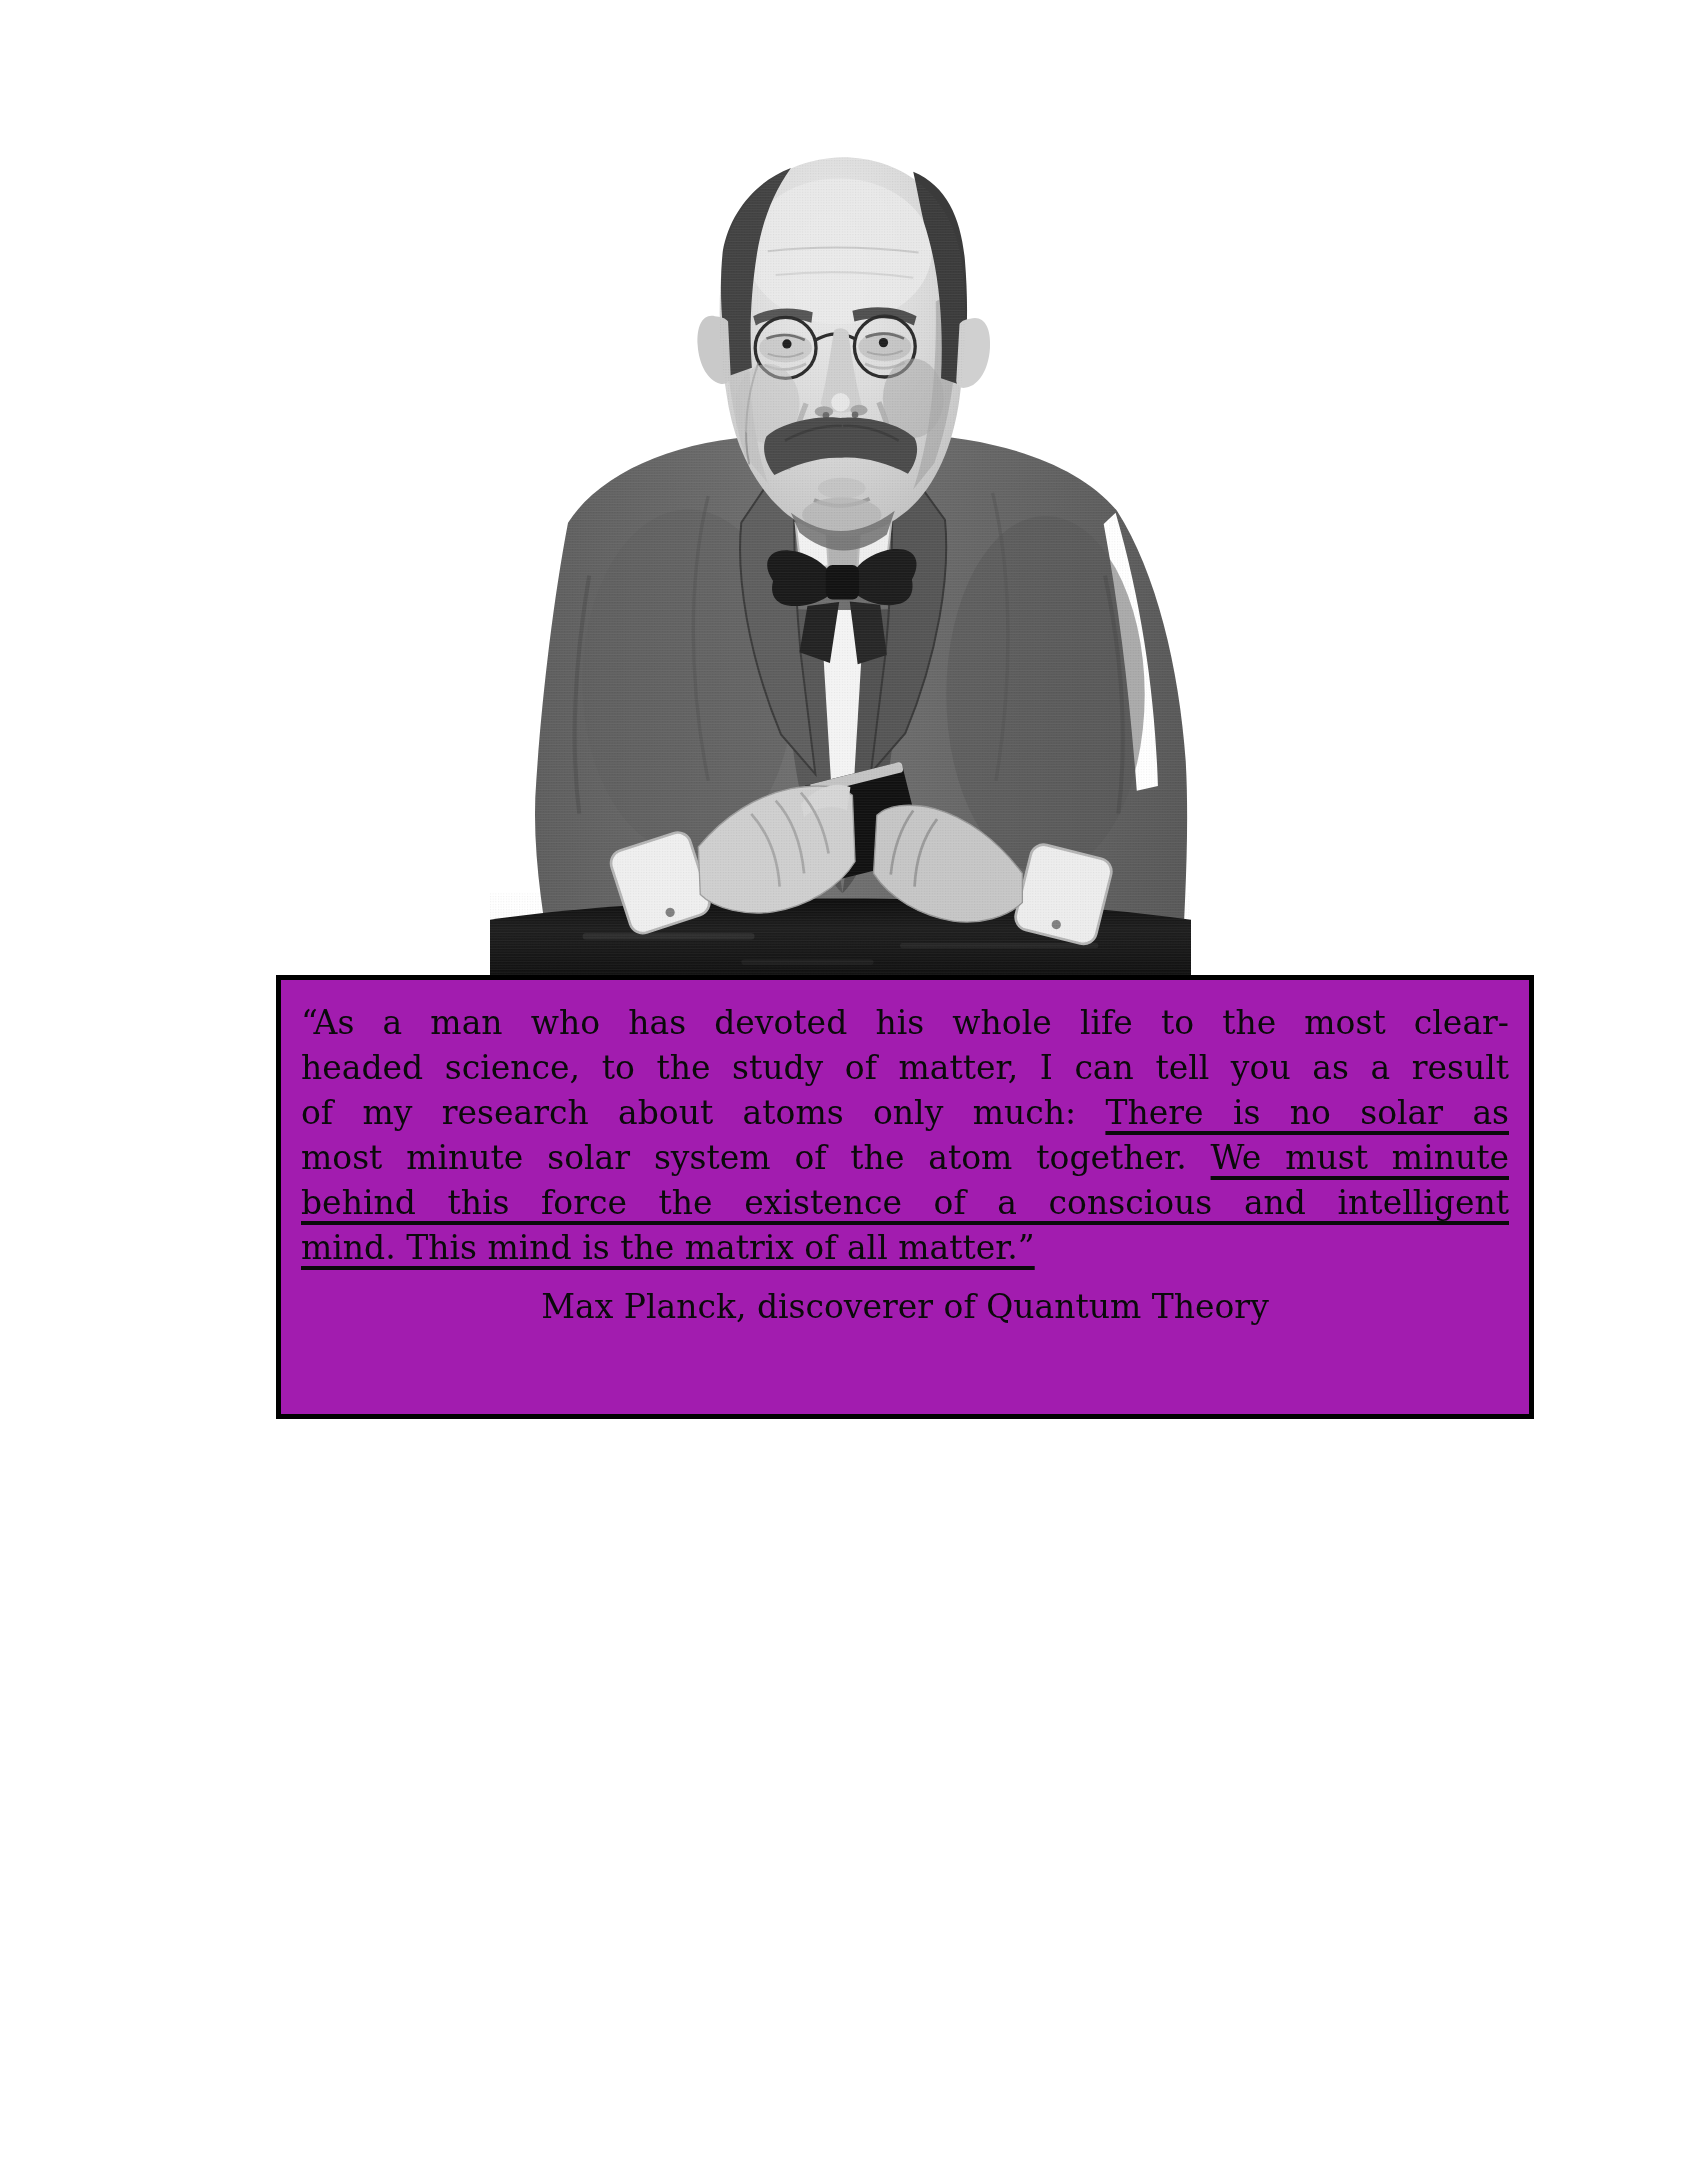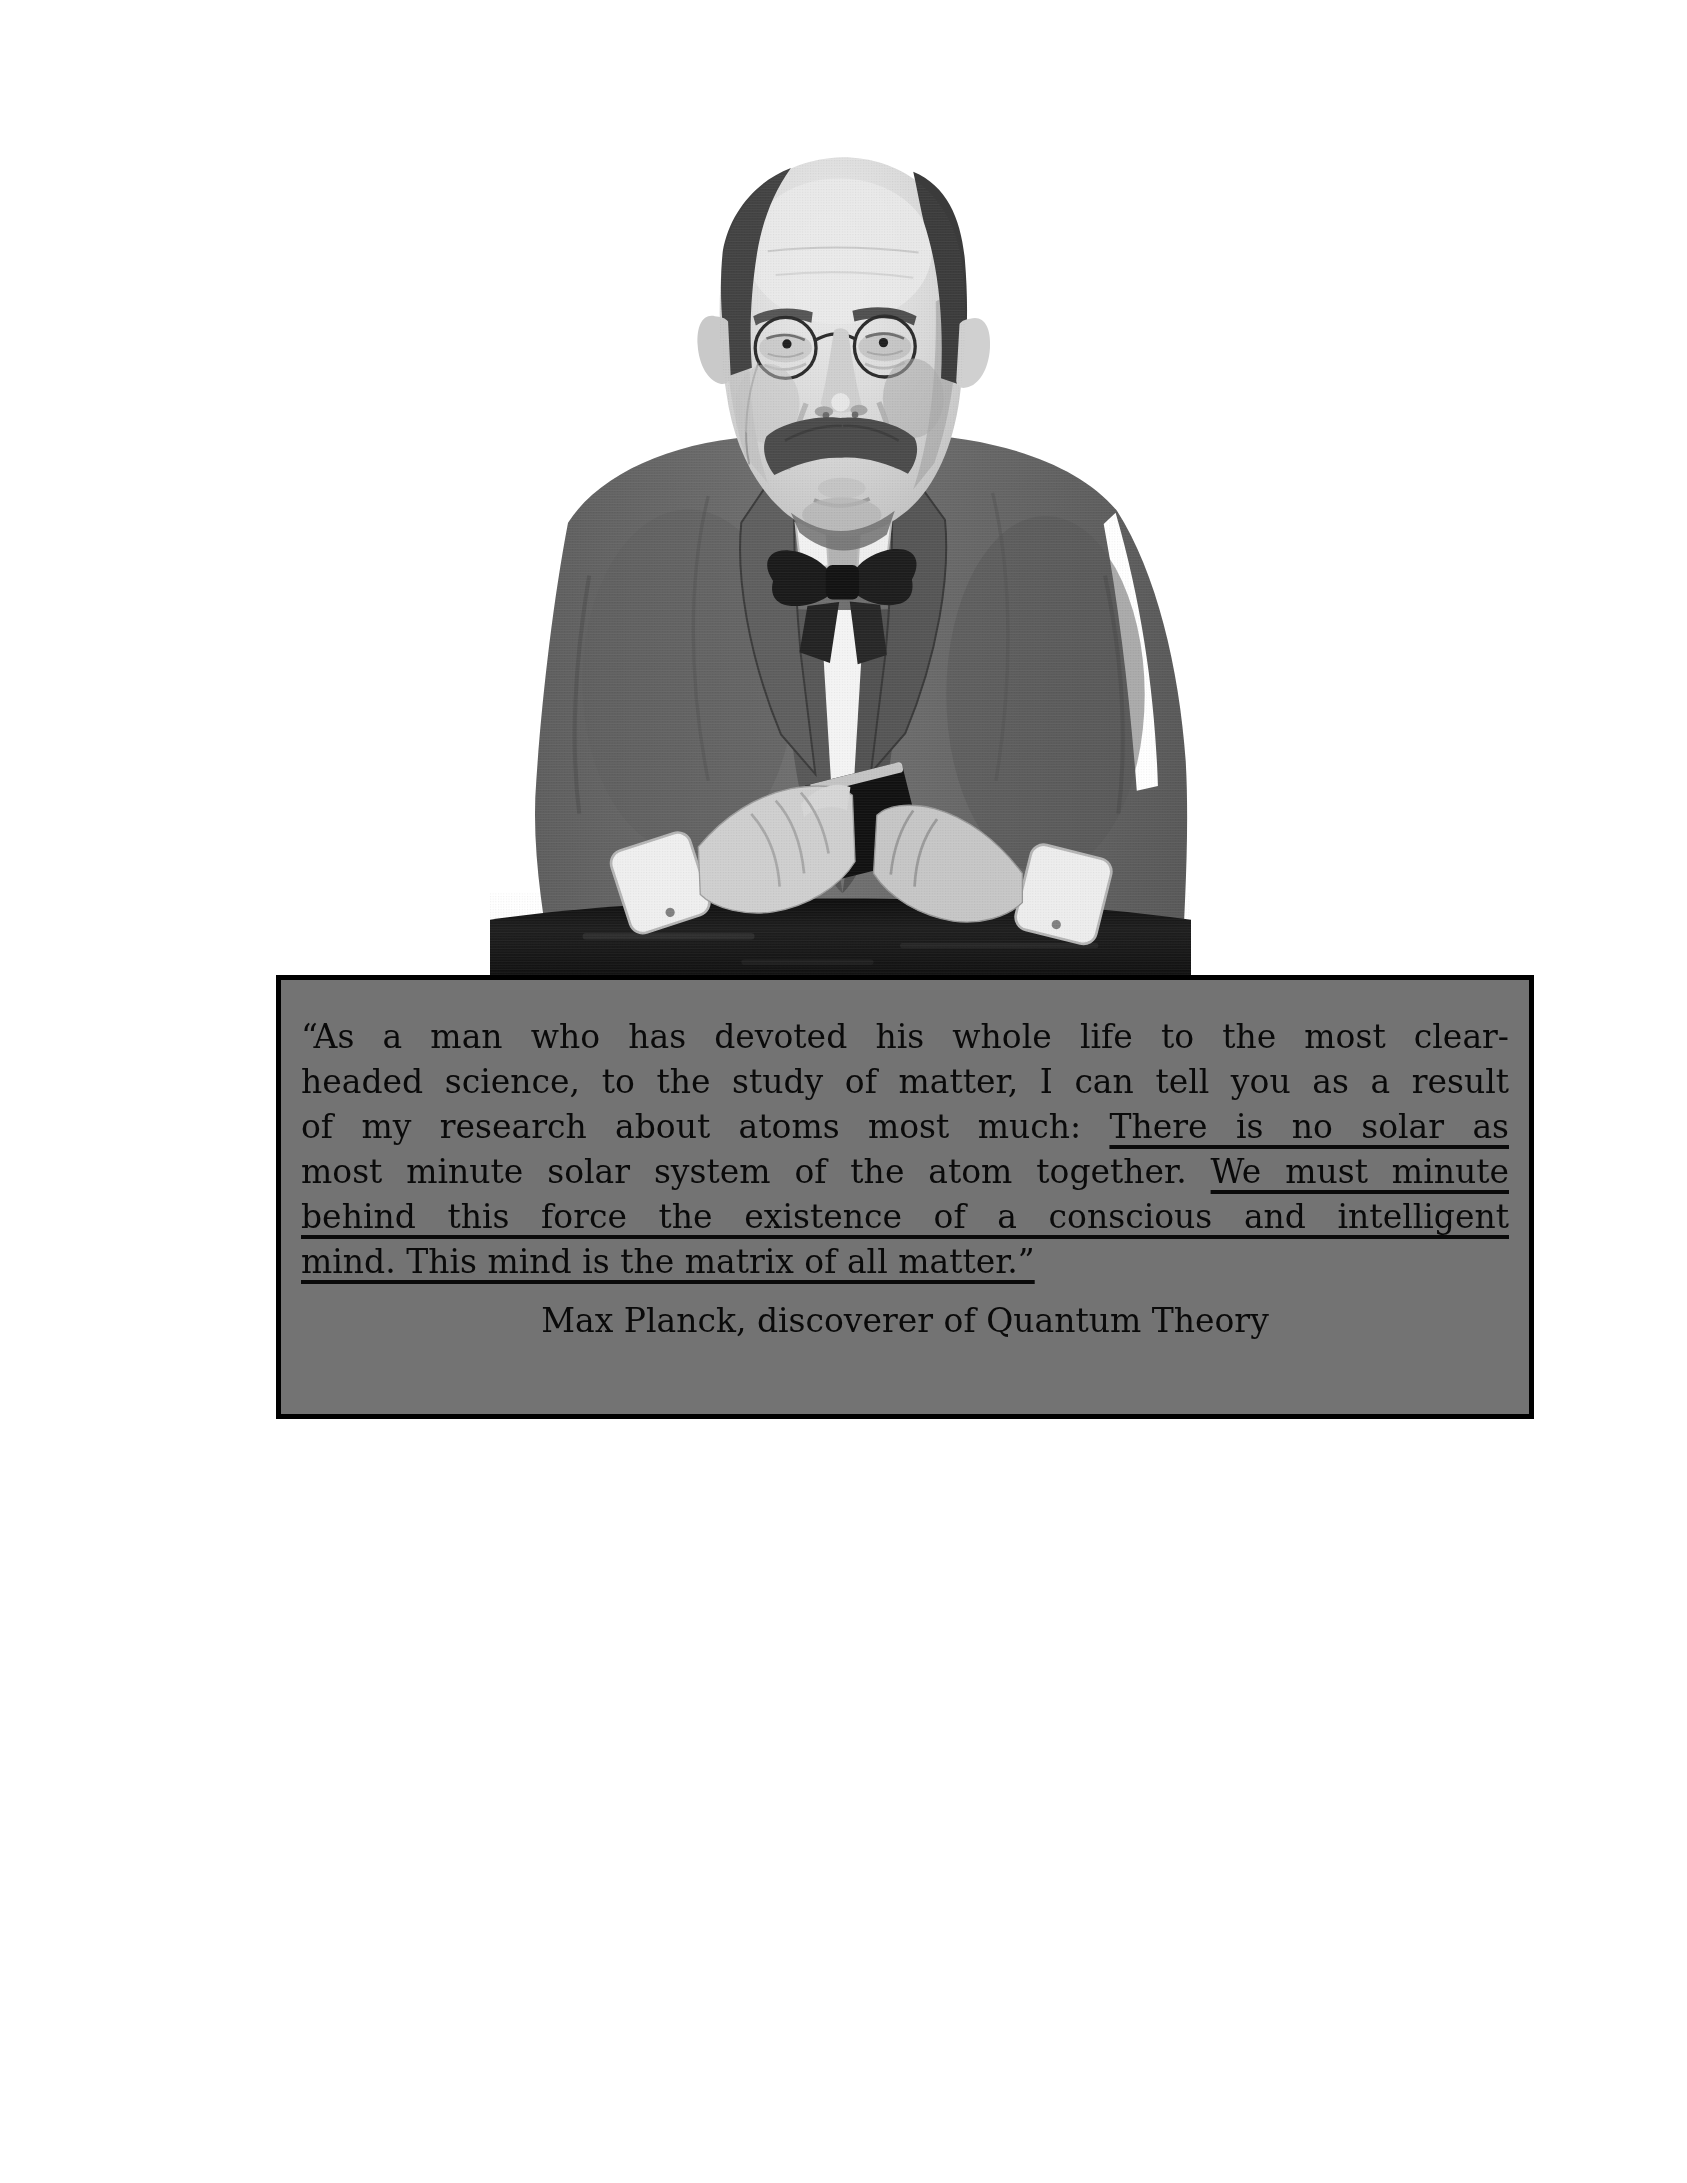--- a/index.html
+++ b/index.html
@@ -19,22 +19,22 @@
     height: 824px;
   }
   .quote-box {
     position: absolute;
     left: 276px;
     top: 975px;
     width: 1258px;
     height: 444px;
     box-sizing: border-box;
     border: 5.3px solid #000000;
-    padding: 34px 20px 0 20px;
-    background: #737373;
+    padding: 20px 20px 0 20px;
+    background: #a21caf;
     color: #0a0a0a;
   }
   .qline {
     font-size: 33px;
     line-height: 45px;
     text-align: justify;
     text-align-last: justify;
     text-justify: inter-word;
     color: #0a0a0a;
   }
@@ -200,21 +200,21 @@
       <path d="M 395 1000 C 420 1028 435 1065 438 1110" stroke="#a8a8a8" stroke-width="4" fill="none"></path>
     </g>
 
     <rect x="0" y="0" width="1060" height="1245" fill="url(#grain)" clip-path="url(#figClip)"></rect>
   </svg>
 
   <section class="quote-box">
     <div>
         <div class="qline"><span>“As a man who has devoted his whole life to the most clear-</span></div>
         <div class="qline"><span>headed science, to the study of matter, I can tell you as a result</span></div>
-        <div class="qline"><span>of my research about atoms most much: </span><span class="ul">There is no solar as</span></div>
+        <div class="qline"><span>of my research about atoms only much: </span><span class="ul">There is no solar as</span></div>
         <div class="qline"><span>most minute solar system of the atom together. </span><span class="ul">We must minute</span></div>
         <div class="qline"><span class="ul">behind this force the existence of a conscious and intelligent</span></div>
         <div class="qline noj"><span class="ul">mind. This mind is the matrix of all matter.”</span></div>
       </div>
     <div class="attribution">Max Planck, discoverer of Quantum Theory</div>
   </section>
 
 </div>
 
 

